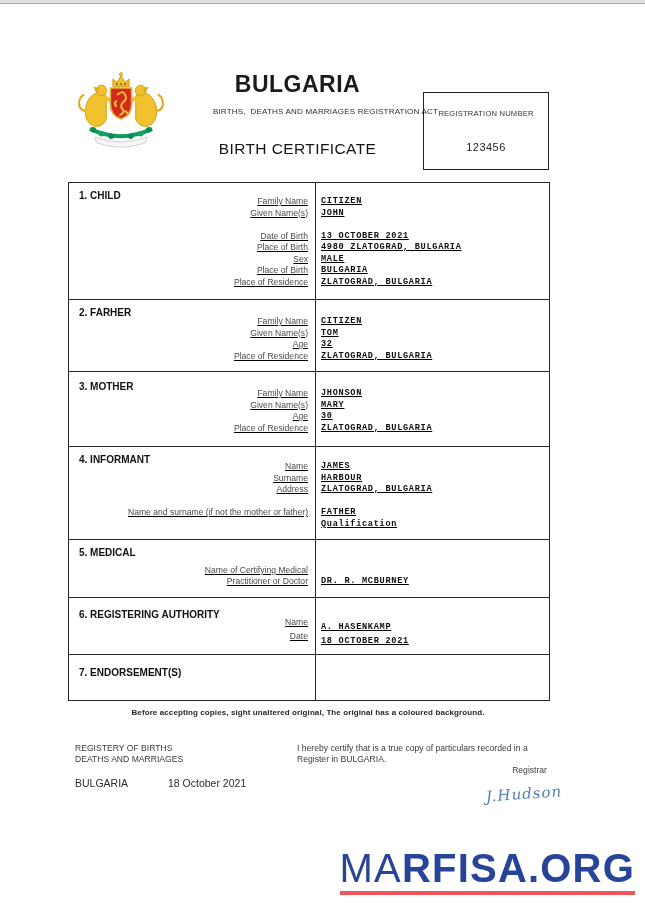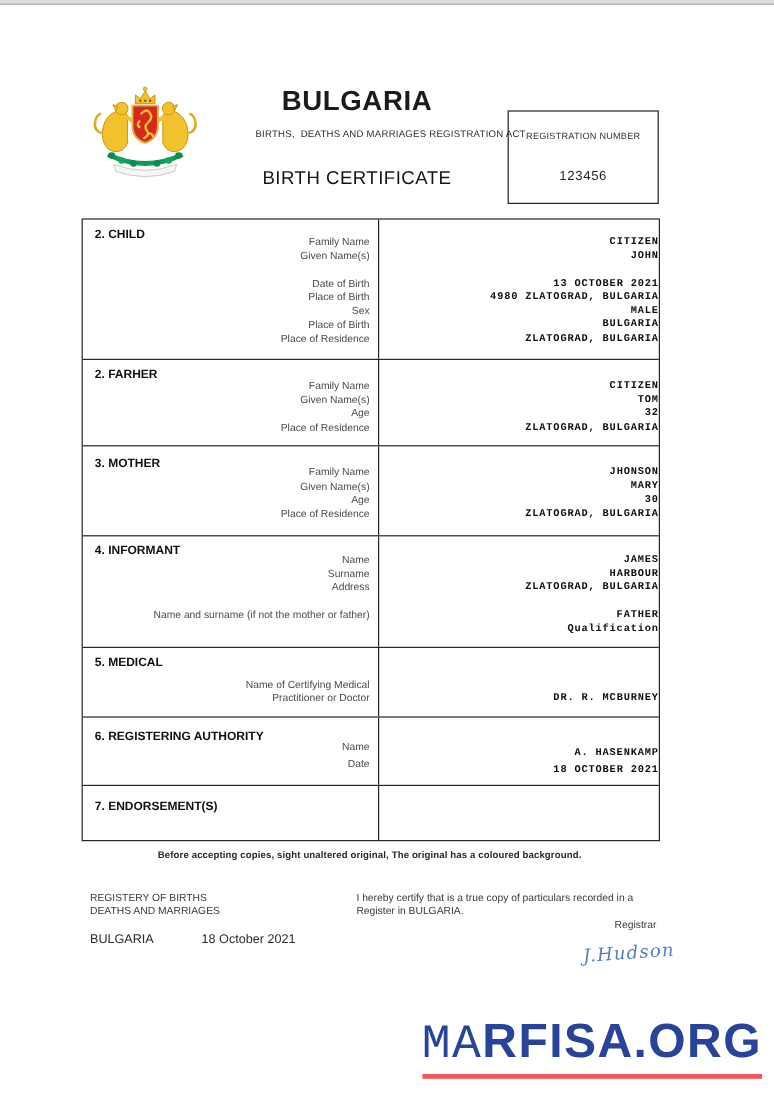--- a/index.html
+++ b/index.html
@@ -16,39 +16,39 @@
   .rlabel{margin-top:16px;text-align:center;font-size:7.6px;color:#333;letter-spacing:0.2px;}
   .rnum{margin-top:23px;text-align:center;font-size:11px;color:#1f1f1f;letter-spacing:0.5px;}
 
   
   .table{position:absolute;left:68px;top:182px;width:480px;border:1px solid #262626;box-sizing:content-box;}
   .sect{position:relative;display:flex;border-bottom:1px solid #262626;box-sizing:border-box;}
   .sect:last-child{border-bottom:none;}
   .sleft{width:247px;position:relative;border-right:1px solid #262626;box-sizing:border-box;padding:0 7px 0 10px;}
   .sright{flex:1;padding-left:5px;box-sizing:border-box;}
   .stitle{position:absolute;top:7px;left:10px;font-size:10px;font-weight:bold;color:#111;white-space:nowrap;}
-  .lines{text-align:right;}
+  .lines{text-align:right;text-decoration:underline;}
   .line{height:11.5px;line-height:11.5px;font-size:8.6px;color:#4a4a4a;white-space:nowrap;}
-  .vlines{text-align:right;}
+  .vlines{text-align:left;}
   .vlines .line{font-family:"Liberation Mono",monospace;font-weight:bold;color:#0e0e0e;font-size:8.6px;letter-spacing:0.7px;}
   .wide .line{height:14px;line-height:14px;}
 
   
   .notice{position:absolute;left:68px;top:708px;width:480px;text-align:center;font-size:8px;font-weight:bold;color:#282828;letter-spacing:0.1px;}
   .regleft{position:absolute;left:75px;top:743px;font-size:8.6px;color:#3a3a3a;line-height:10.5px;}
   .certify{position:absolute;left:297px;top:743px;width:250px;font-size:8.6px;color:#3a3a3a;line-height:10.5px;}
   .registrar{position:absolute;left:297px;top:765px;width:250px;text-align:right;font-size:8.6px;color:#3a3a3a;}
   .fcountry{position:absolute;left:75px;top:777px;font-size:10.5px;color:#2c2c2c;}
   .fdate{position:absolute;left:168px;top:777px;font-size:10.5px;color:#2c2c2c;}
   .signature{position:absolute;left:462px;top:785px;width:124px;text-align:center;font-family:"DejaVu Serif",serif;font-style:italic;font-size:15px;color:#527fba;letter-spacing:1px;transform:rotate(-4deg);}
 
   
   .logo{position:absolute;right:10px;top:848px;text-align:right;}
   .logotext{font-size:40px;line-height:1;letter-spacing:1.2px;color:#27449a;white-space:nowrap;}
-  .logo-ma{font-weight:400;font-family:Liberation Mono, monospace;}
+  .logo-ma{font-weight:400;}
   .logo-rest{font-weight:700;text-align:right;}
   .logo-underline{height:4px;background:#f2555c;margin-top:3px;}
 </style>
 </head>
 <body>
 
 <div class="page">
   <div class="topbar"></div>
 
   <svg class="coat" viewBox="0 0 120 100" xmlns="http://www.w3.org/2000/svg">
@@ -101,21 +101,21 @@
 
   <div class="regbox">
     <div class="rlabel">REGISTRATION NUMBER</div>
     <div class="rnum">123456</div>
   </div>
 
   <div class="table">
 
     <div class="sect" style="height:117px">
       <div class="sleft">
-        <div class="stitle">2. CHILD</div>
+        <div class="stitle">1. CHILD</div>
         <div class="lines" style="margin-top:13px">
           <div class="line">Family Name</div>
           <div class="line">Given Name(s)</div>
           <div class="line"></div>
           <div class="line">Date of Birth</div>
           <div class="line">Place of Birth</div>
           <div class="line">Sex</div>
           <div class="line">Place of Birth</div>
           <div class="line">Place of Residence</div>
         </div>

